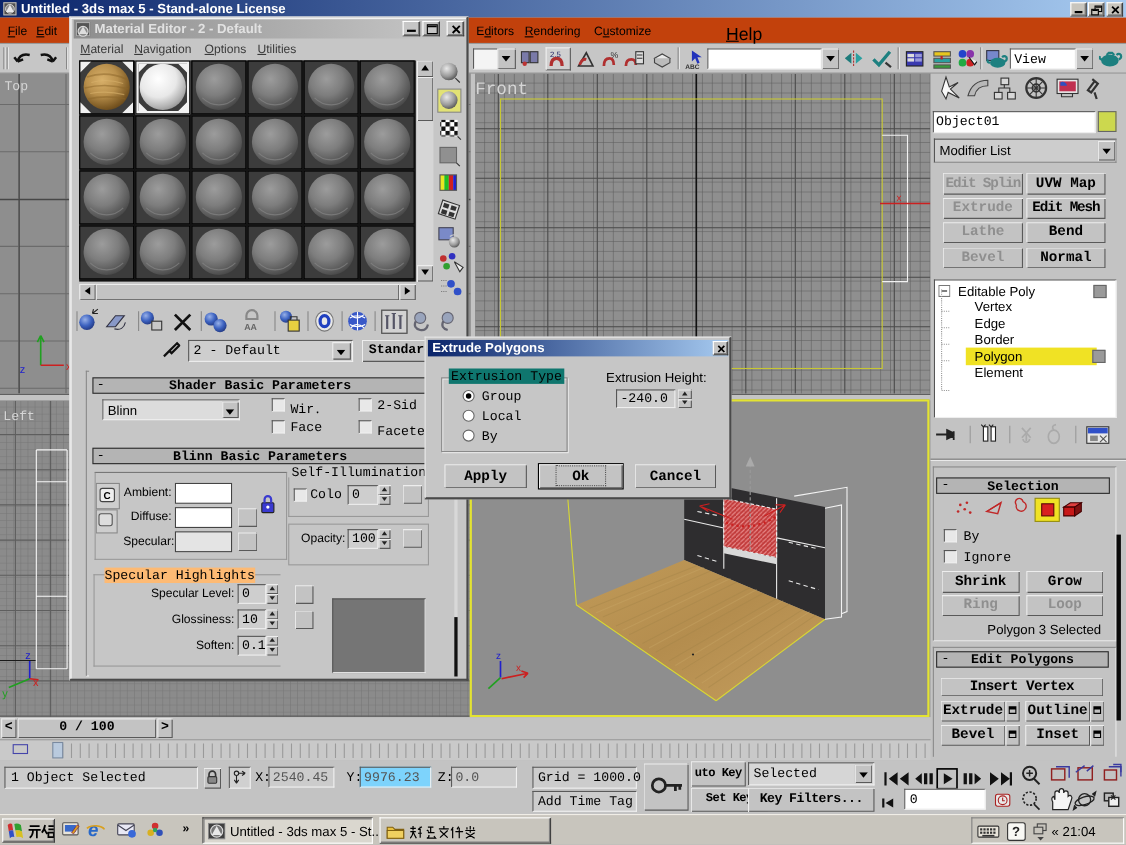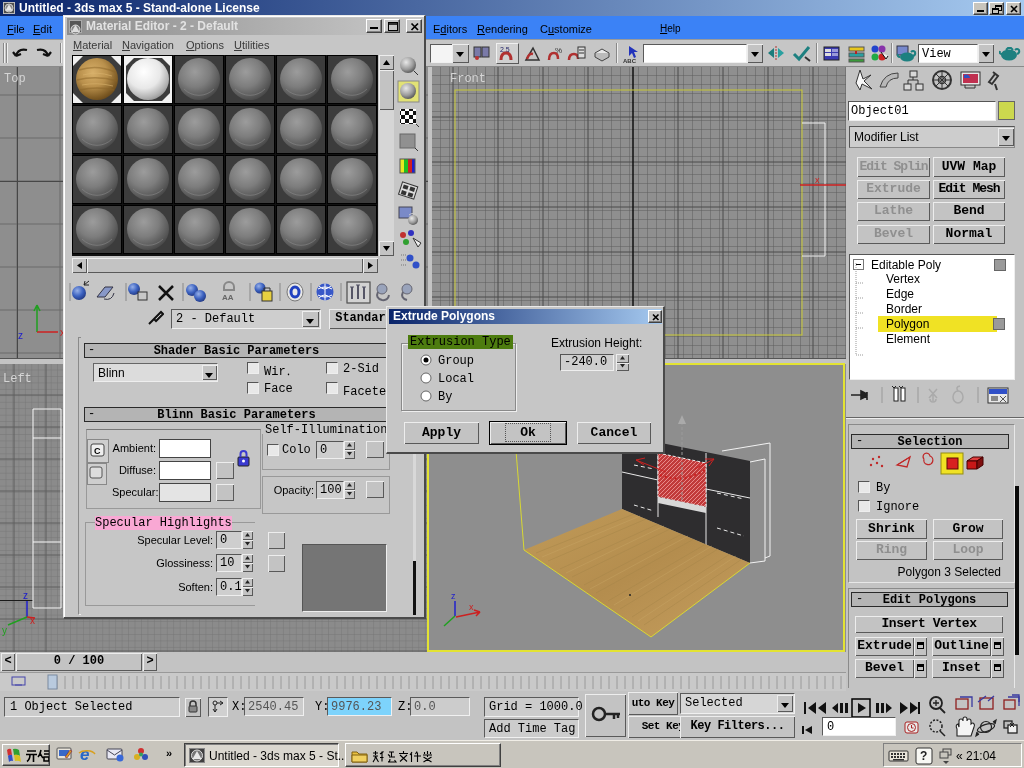--- a/index.html
+++ b/index.html
@@ -40,28 +40,28 @@
         <path d="M2 5.5 h5" stroke="#000"></path>
       </svg>
     </div>
   <div class="winbtn abs" style="left:1006px;top:2px;width:15px;height:13px;">
       <svg width="13" height="11" style="display:block;margin:1px 0 0 1px">
         <path d="M3 2 L9 8 M9 2 L3 8" stroke="#000" stroke-width="1.6"></path>
       </svg>
     </div>
 </div>
 
-<div class="abs" style="left:0;top:16px;width:1024px;height:24px;background:#3b82f6;border-bottom:1px solid #9a9a9a;">
+<div class="abs" style="left:0;top:16px;width:1024px;height:24px;background:#c2410c;border-bottom:1px solid #9a9a9a;">
   <div class="abs" style="left:7px;top:7px;font-size:11px;"><span style="text-decoration:underline">F</span>ile</div>
   <div class="abs" style="left:33px;top:7px;font-size:11px;"><span style="text-decoration:underline">E</span>dit</div>
   <div class="abs" style="left:433px;top:7px;font-size:11px;">E<span style="text-decoration:underline">d</span>itors</div>
   <div class="abs" style="left:477px;top:7px;font-size:11px;"><span style="text-decoration:underline">R</span>endering</div>
   <div class="abs" style="left:540px;top:7px;font-size:11px;">C<span style="text-decoration:underline">u</span>stomize</div>
   <div class="abs" style="left:601px;top:7px;font-size:11px;margin-top:25px;"><span style="text-decoration:underline">M</span>AXScript</div>
-  <div class="abs" style="left:660px;top:7px;font-size:10px;"><span style="text-decoration:underline">H</span>elp</div>
+  <div class="abs" style="left:660px;top:7px;font-size:16px;"><span style="text-decoration:underline">H</span>elp</div>
 </div>
 
 <div class="abs" id="toolbar" style="left:0;top:40px;width:1024px;height:27px;background:#c6c6c6;border-bottom:1px solid #8a8a8a;">
   <div class="abs" style="left:3px;top:3px;width:2px;height:20px;border-left:1px solid #888;border-right:1px solid #eee;"></div>
   <div class="abs" style="left:6px;top:3px;width:2px;height:20px;border-left:1px solid #888;border-right:1px solid #eee;"></div>
 
   <svg class="abs" style="left:10px;top:4px;" width="44" height="18" viewBox="0 0 44 18">
       <path d="M17 6 Q8 4 6 12 M6 12 l-3 -4 m3 4 l5 -2" stroke="#111" stroke-width="2.2" fill="none"></path>
       <path d="M27 6 Q36 4 38 12 M38 12 l3 -4 m-3 4 l-5 -2" stroke="#111" stroke-width="2.2" fill="none"></path>
     </svg>
@@ -215,21 +215,21 @@
       <rect width="414" height="291" fill="url(#gridF)"></rect>
       <g stroke="#4a4a4a">
           <path d="M0 50 H414 M0 95 H414 M0 140 H414 M0 185 H414 M0 230 H414 M21 0 V291 M66 0 V291 M111 0 V291 M156 0 V291 M246 0 V291 M291 0 V291 M336 0 V291 M381 0 V291"></path>
         </g>
       <path d="M201 0 V291" stroke="#111" stroke-width="1.5"></path>
       <rect x="23" y="23" width="347" height="245" fill="none" stroke="#c8c832"></rect>
       <path d="M370 56 h23 v133 h-23" fill="none" stroke="#f2f2f2"></path>
       <path d="M368 118 H414" stroke="#cc2020" stroke-width="1.5"></path>
         <text x="383" y="116" fill="#cc2020" font-size="9">x</text>
     </svg>
-    <div class="abs mono" style="left:18px;top:5px;font-size:12px;color:#d5d5d5;">Front</div>
+    <div class="abs mono" style="left:0;top:5px;font-size:16px;color:#d5d5d5;">Front</div>
   </div>
 
   <div class="abs" id="vp-persp" style="left:427px;top:296px;width:418px;height:289px;background:#8e8e8e;border:2px solid #e3e332;overflow:hidden;">
     <svg class="abs" style="left:0;top:0" width="414" height="285">
 
       <polygon points="193,70 321,96 321,198 193,144" fill="#2e2d2f"></polygon>
 
       <g stroke="#e8e8e8" stroke-width="1" fill="none">
         <path d="M229,78 V152 M277,88 V180"></path>
         <path d="M193,107 L229,115 M277,124 L321,133"></path>
@@ -1194,21 +1194,21 @@
         </svg>
       </div>
     <div class="btn abs" style="left:280px;top:157px;width:11px;height:9px;">
         <svg width="9" height="7" style="display:block;margin:0 auto">
           <path d="M4.5 5.5 L7 2 H2 Z" fill="#222"></path>
         </svg>
       </div>
     <div class="btn abs" style="left:302px;top:148px;width:18px;height:17px;"></div>
 
     <div class="abs" style="left:21px;top:189px;width:170px;height:84px;border:1px solid #999;border-right:none;"></div>
-    <div class="abs mono" style="left:31px;top:183px;font-size:12px;background:#f9a8d4;white-space:nowrap;">Specular Highlights</div>
+    <div class="abs mono" style="left:31px;top:183px;font-size:12px;background:#fdba74;white-space:nowrap;">Specular Highlights</div>
     <div class="abs" style="left:42px;top:201px;width:107px;font-size:11px;text-align:right;">Specular Level:</div>
     <div class="spin abs" style="left:152px;top:198px;width:26px;height:18px;line-height:16px;">0</div>
     <div class="btn abs" style="left:178px;top:198px;width:11px;height:9px;">
         <svg width="9" height="7" style="display:block;margin:0 auto">
           <path d="M4.5 2 L7 5.5 H2 Z" fill="#222"></path>
         </svg>
       </div>
     <div class="btn abs" style="left:178px;top:207px;width:11px;height:9px;">
         <svg width="9" height="7" style="display:block;margin:0 auto">
           <path d="M4.5 5.5 L7 2 H2 Z" fill="#222"></path>
@@ -1248,21 +1248,21 @@
 <div class="abs" id="extrudedlg" style="left:386px;top:306px;width:279px;height:148px;background:#c6c6c6;border-top:1px solid #e9e9e9;border-left:1px solid #e9e9e9;border-right:2px solid #4a4a4a;border-bottom:2px solid #4a4a4a;">
   <div class="abs" style="left:2px;top:2px;width:273px;height:15px;background:linear-gradient(to right,#0a246a,#a6caf0);">
     <div class="abs" style="left:4px;top:0px;font-weight:bold;font-size:12px;color:#fff;">Extrude Polygons</div>
     <div class="winbtn abs" style="left:259px;top:1px;width:14px;height:13px;background:#c6c6c6;">
         <svg width="12" height="11" style="display:block;margin:1px 0 0 1px">
           <path d="M3 2.5 L8.5 8 M8.5 2.5 L3 8" stroke="#000" stroke-width="1.6"></path>
         </svg>
       </div>
   </div>
   <div class="abs" style="left:14px;top:36px;width:115px;height:68px;border:1px solid #8a8a8a;box-shadow:1px 1px 0 #eee, inset 1px 1px 0 #eee;"></div>
-  <div class="abs mono" style="left:21px;top:28px;font-size:12px;background:#4d7c0f;padding:0 2px;">Extrusion Type</div>
+  <div class="abs mono" style="left:21px;top:28px;font-size:12px;background:#0f766e;padding:0 2px;">Extrusion Type</div>
   <svg class="abs" style="left:33px;top:47px" width="14" height="14">
       <circle cx="6" cy="6" r="5" fill="#fff" stroke="#666"></circle>
       <circle cx="6" cy="6" r="2.5" fill="#000"></circle>
     </svg>
   <div class="abs mono" style="left:51px;top:47px;font-size:12px;">Group</div>
   <svg class="abs" style="left:33px;top:65px" width="14" height="14">
       <circle cx="6" cy="6" r="5" fill="#fff" stroke="#666"></circle>
     </svg>
   <div class="abs mono" style="left:51px;top:65px;font-size:12px;">Local</div>
   <svg class="abs" style="left:33px;top:83px" width="14" height="14">

